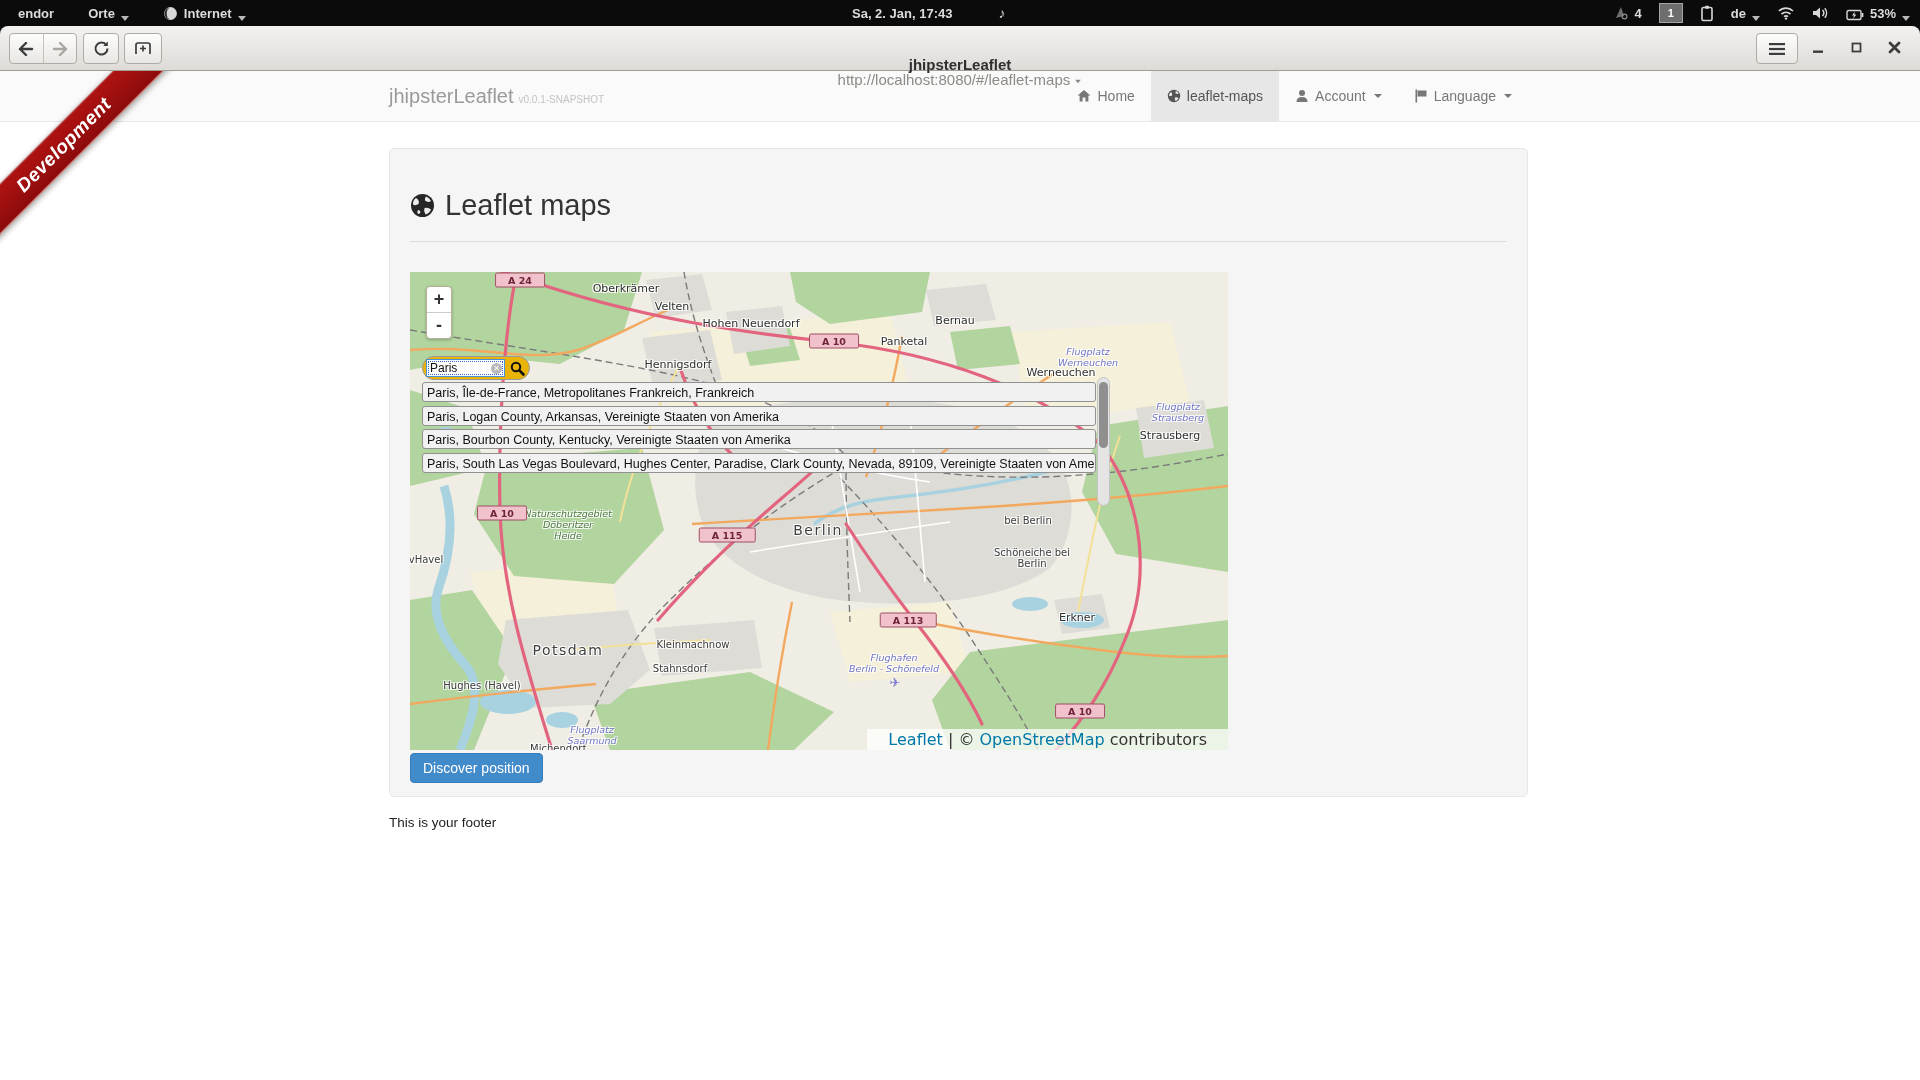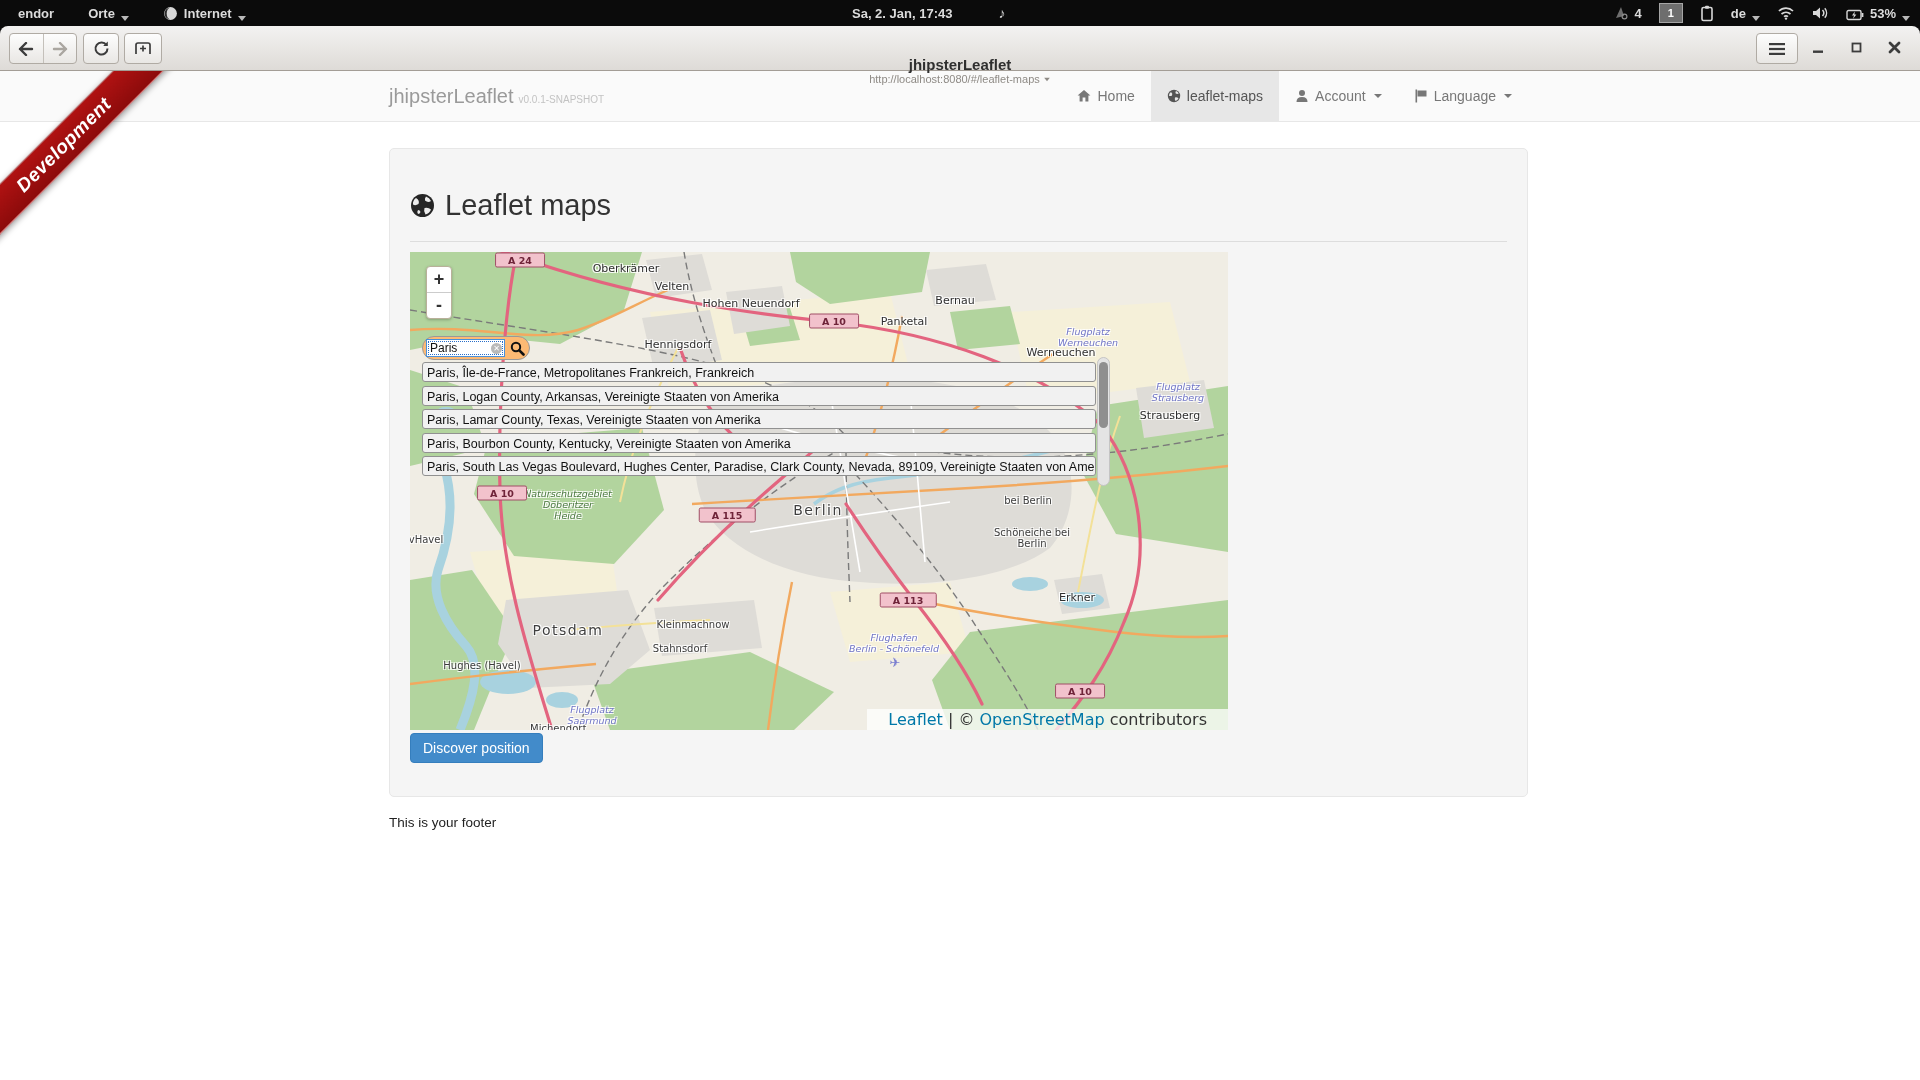--- a/index.html
+++ b/index.html
@@ -27,21 +27,21 @@
             border-radius:8px 8px 0 0;z-index:10;}
   .btn-gtk{position:absolute;top:7px;height:29px;background:linear-gradient(#fdfdfd,#e9e7e4);
            border:1px solid #b0aba4;border-radius:4px;display:flex;align-items:center;justify-content:center;}
   .grp-left{left:9px;width:66px;padding:0;}
   .grp-left .half{width:33px;height:100%;display:flex;align-items:center;justify-content:center;}
   .grp-left .half+.half{border-left:1px solid #c4c0ba;}
   .b-reload{left:83px;width:34px;}
   .b-newtab{left:124px;width:36px;}
   .wtitle{position:absolute;left:0;top:30px;width:100%;text-align:center;pointer-events:none;}
   .wtitle .t{font-size:15px;font-weight:bold;color:#2f2f2f;line-height:17px;}
-  .wtitle .u{font-size:11px;color:#8e8a85;line-height:13px;}
+  .wtitle .u{font-size:15px;color:#8e8a85;line-height:13px;}
   .u .caret-dn{border-top-color:#8e8a85;transform:scale(.7);vertical-align:1px;}
   .b-menu{left:1756px;width:40px;}
   .winctl{position:absolute;top:7px;height:29px;display:flex;align-items:center;color:#3c3c3c;}
 
   
   .page{position:absolute;left:0;top:71px;width:1920px;height:1009px;background:#fff;overflow:hidden;}
 
   
   .navbar{position:absolute;left:0;top:0;width:1920px;height:50px;background:#fafafa;border-bottom:1px solid #e7e7e7;}
   .nv-brand{position:absolute;left:389px;top:0;height:50px;display:flex;align-items:baseline;padding-top:14px;box-sizing:border-box;}
@@ -60,42 +60,42 @@
           box-shadow:0 2px 6px rgba(0,0,0,.4);letter-spacing:.5px;}
 
   
   .card{position:absolute;left:389px;top:77px;width:1139px;height:649px;background:#f5f5f5;
         border:1px solid #e7e7e7;border-radius:5px;box-sizing:border-box;padding:26px 20px 20px 20px;}
   .h2row{display:flex;align-items:center;gap:10px;margin-top:12px;}
   .h2row h2{font-size:29px;font-weight:normal;color:#333;margin:0;line-height:36px;}
   .card hr{border:none;border-top:1px solid #ddd;margin:18px 0 0 0;}
 
   
-  .map{position:relative;margin-top:10px;width:818px;height:478px;background:#f0ede4;overflow:hidden;cursor:grab;}
+  .map{position:relative;margin-top:30px;width:818px;height:478px;background:#f0ede4;overflow:hidden;cursor:grab;}
   .map svg.base{position:absolute;left:0;top:0;}
   .ml{position:absolute;transform:translate(-50%,-50%);white-space:pre-line;text-align:center;pointer-events:none;
       font-family:"DejaVu Sans",sans-serif;z-index:3;
       text-shadow:1px 1px 0 rgba(255,255,255,.9),-1px -1px 0 rgba(255,255,255,.9),1px -1px 0 rgba(255,255,255,.9),-1px 1px 0 rgba(255,255,255,.9);}
   .ml.town{font-size:11px;color:#2f2f2f;}
   .ml.town-sm{font-size:10px;color:#3c3c3c;}
   .ml.city{font-size:14px;color:#3f3f3f;letter-spacing:1.5px;}
   .ml.air{font-size:9.5px;color:#6f74c8;font-style:italic;}
   .ml.nature{font-size:9.5px;color:#4e7a44;font-style:italic;}
   .ml.plane{font-size:13px;color:#7b7fd0;text-shadow:none;}
   .rbadge{position:absolute;transform:translate(-50%,-50%);background:#f2c2cc;border:1px solid #a04e66;
           color:#6f2439;font-size:9.5px;font-weight:bold;padding:0 12px;border-radius:2px;line-height:13px;
           z-index:4;font-family:"DejaVu Sans",sans-serif;pointer-events:none;}
 
   .zoomctl{position:absolute;left:16px;top:14px;width:24px;border:1px solid #b9b09a;border-radius:4px;
            background:#fff;z-index:10;box-shadow:0 1px 3px rgba(0,0,0,.25);}
   .zbtn{width:24px;height:25px;display:flex;align-items:center;justify-content:center;font-size:18px;
         font-weight:bold;color:#333;cursor:pointer;}
   .zbtn+.zbtn{border-top:1px solid #ccc;}
 
-  .searchctl{position:absolute;left:12px;top:84px;height:22px;background:#fdba74;border:1px solid #999;
+  .searchctl{position:absolute;left:12px;top:84px;height:22px;background:#eab308;border:1px solid #999;
              border-radius:12px;display:flex;align-items:center;padding:0 3px;z-index:11;}
   .searchctl input{width:62px;height:16px;border:1px solid #4a90d9;outline:1px dotted #2a6fc9;outline-offset:-3px;
                    font-size:12px;font-family:"Liberation Sans",sans-serif;color:#111;padding:0 12px 0 3px;}
   .clear-x{position:absolute;left:68px;top:6px;width:11px;height:11px;border-radius:50%;background:#b9b9b9;
            color:#fff;font-size:8px;line-height:11px;text-align:center;cursor:pointer;z-index:12;}
   .magbtn{width:18px;height:18px;margin-left:3px;display:flex;align-items:center;justify-content:center;cursor:pointer;}
 
   .results{position:absolute;left:12px;top:110px;width:674px;z-index:12;}
   .result-row{height:20px;line-height:20px;background:#f1f1f1;border:1px solid #919191;border-radius:3px;
               margin-bottom:3.5px;font-size:12.5px;color:#111;padding-left:4px;overflow:hidden;
@@ -447,21 +447,20 @@
             <svg width="15" height="15" viewBox="0 0 15 15">
                 <circle cx="6" cy="6" r="4.2" fill="none" stroke="#111" stroke-width="2"></circle>
                 <path d="M9.3 9.3 L13.5 13.5" stroke="#111" stroke-width="2.6" stroke-linecap="round"></path>
               </svg>
           </span>
         </div>
 
         <div class="results" id="results">
             <div class="result-row">Paris, Île-de-France, Metropolitanes Frankreich, Frankreich</div>
             <div class="result-row">Paris, Logan County, Arkansas, Vereinigte Staaten von Amerika</div>
-            <div class="result-row">Paris, Lamar County, Texas, Vereinigte Staaten von Amerika</div>
             <div class="result-row">Paris, Bourbon County, Kentucky, Vereinigte Staaten von Amerika</div>
             <div class="result-row">Paris, South Las Vegas Boulevard, Hughes Center, Paradise, Clark County, Nevada, 89109, Vereinigte Staaten von Amerika</div>
           </div>
         <div class="res-scroll">
           <div class="res-thumb"></div>
         </div>
 
         <div class="attrib">
           <a>Leaflet</a><span> | © </span><a>OpenStreetMap</a><span> contributors</span>
         </div>

